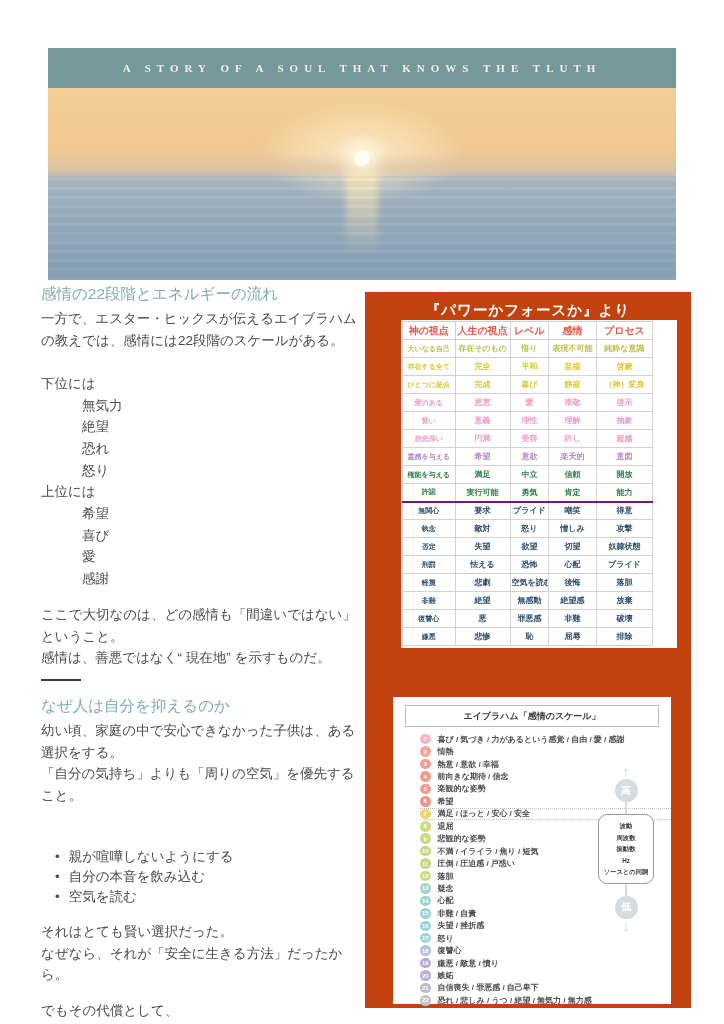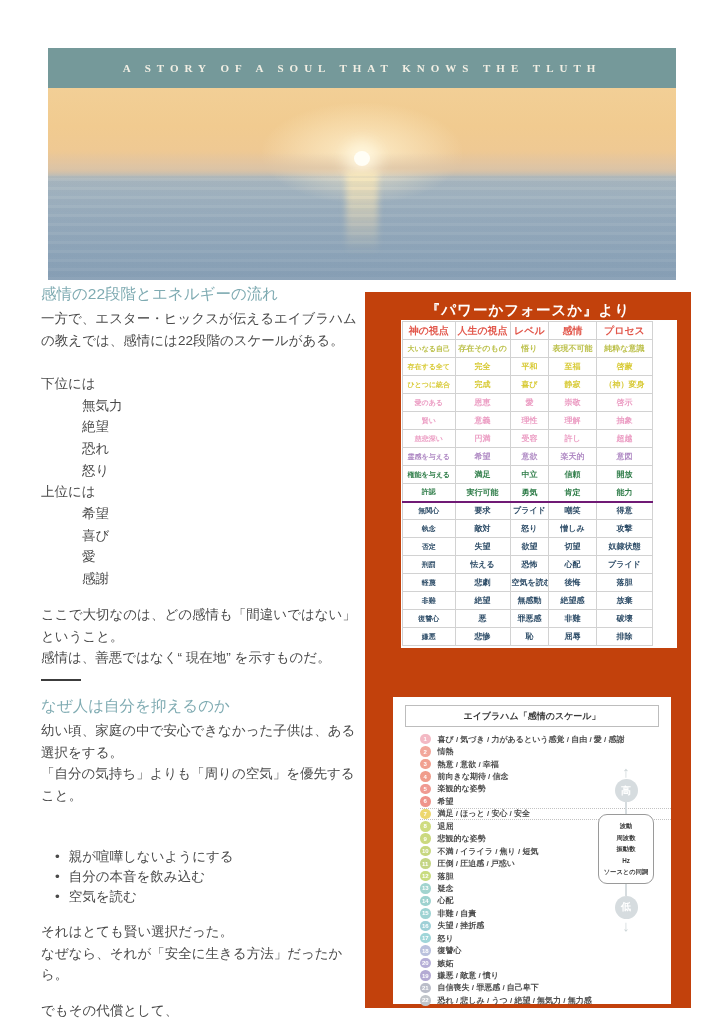--- a/index.html
+++ b/index.html
@@ -375,26 +375,26 @@
         </div>
         <div class="scale-item">
           <span class="scale-num" style="background: rgb(160, 214, 217);">17</span>
           <span>怒り</span>
         </div>
         <div class="scale-item">
           <span class="scale-num" style="background: rgb(186, 193, 221);">18</span>
           <span>復讐心</span>
         </div>
         <div class="scale-item">
+          <span class="scale-num" style="background: rgb(180, 170, 211);">19</span>
+          <span>嫌悪 / 敵意 / 憤り</span>
+        </div>
+        <div class="scale-item">
           <span class="scale-num" style="background: rgb(182, 175, 215);">20</span>
           <span>嫉妬</span>
-        </div>
-        <div class="scale-item">
-          <span class="scale-num" style="background: rgb(180, 170, 211);">19</span>
-          <span>嫌悪 / 敵意 / 憤り</span>
         </div>
         <div class="scale-item">
           <span class="scale-num" style="background: rgb(186, 189, 201);">21</span>
           <span>自信喪失 / 罪悪感 / 自己卑下</span>
         </div>
         <div class="scale-item">
           <span class="scale-num" style="background: rgb(193, 197, 202);">22</span>
           <span>恐れ / 悲しみ / うつ / 絶望 / 無気力 / 無力感</span>
         </div>
       </div>

